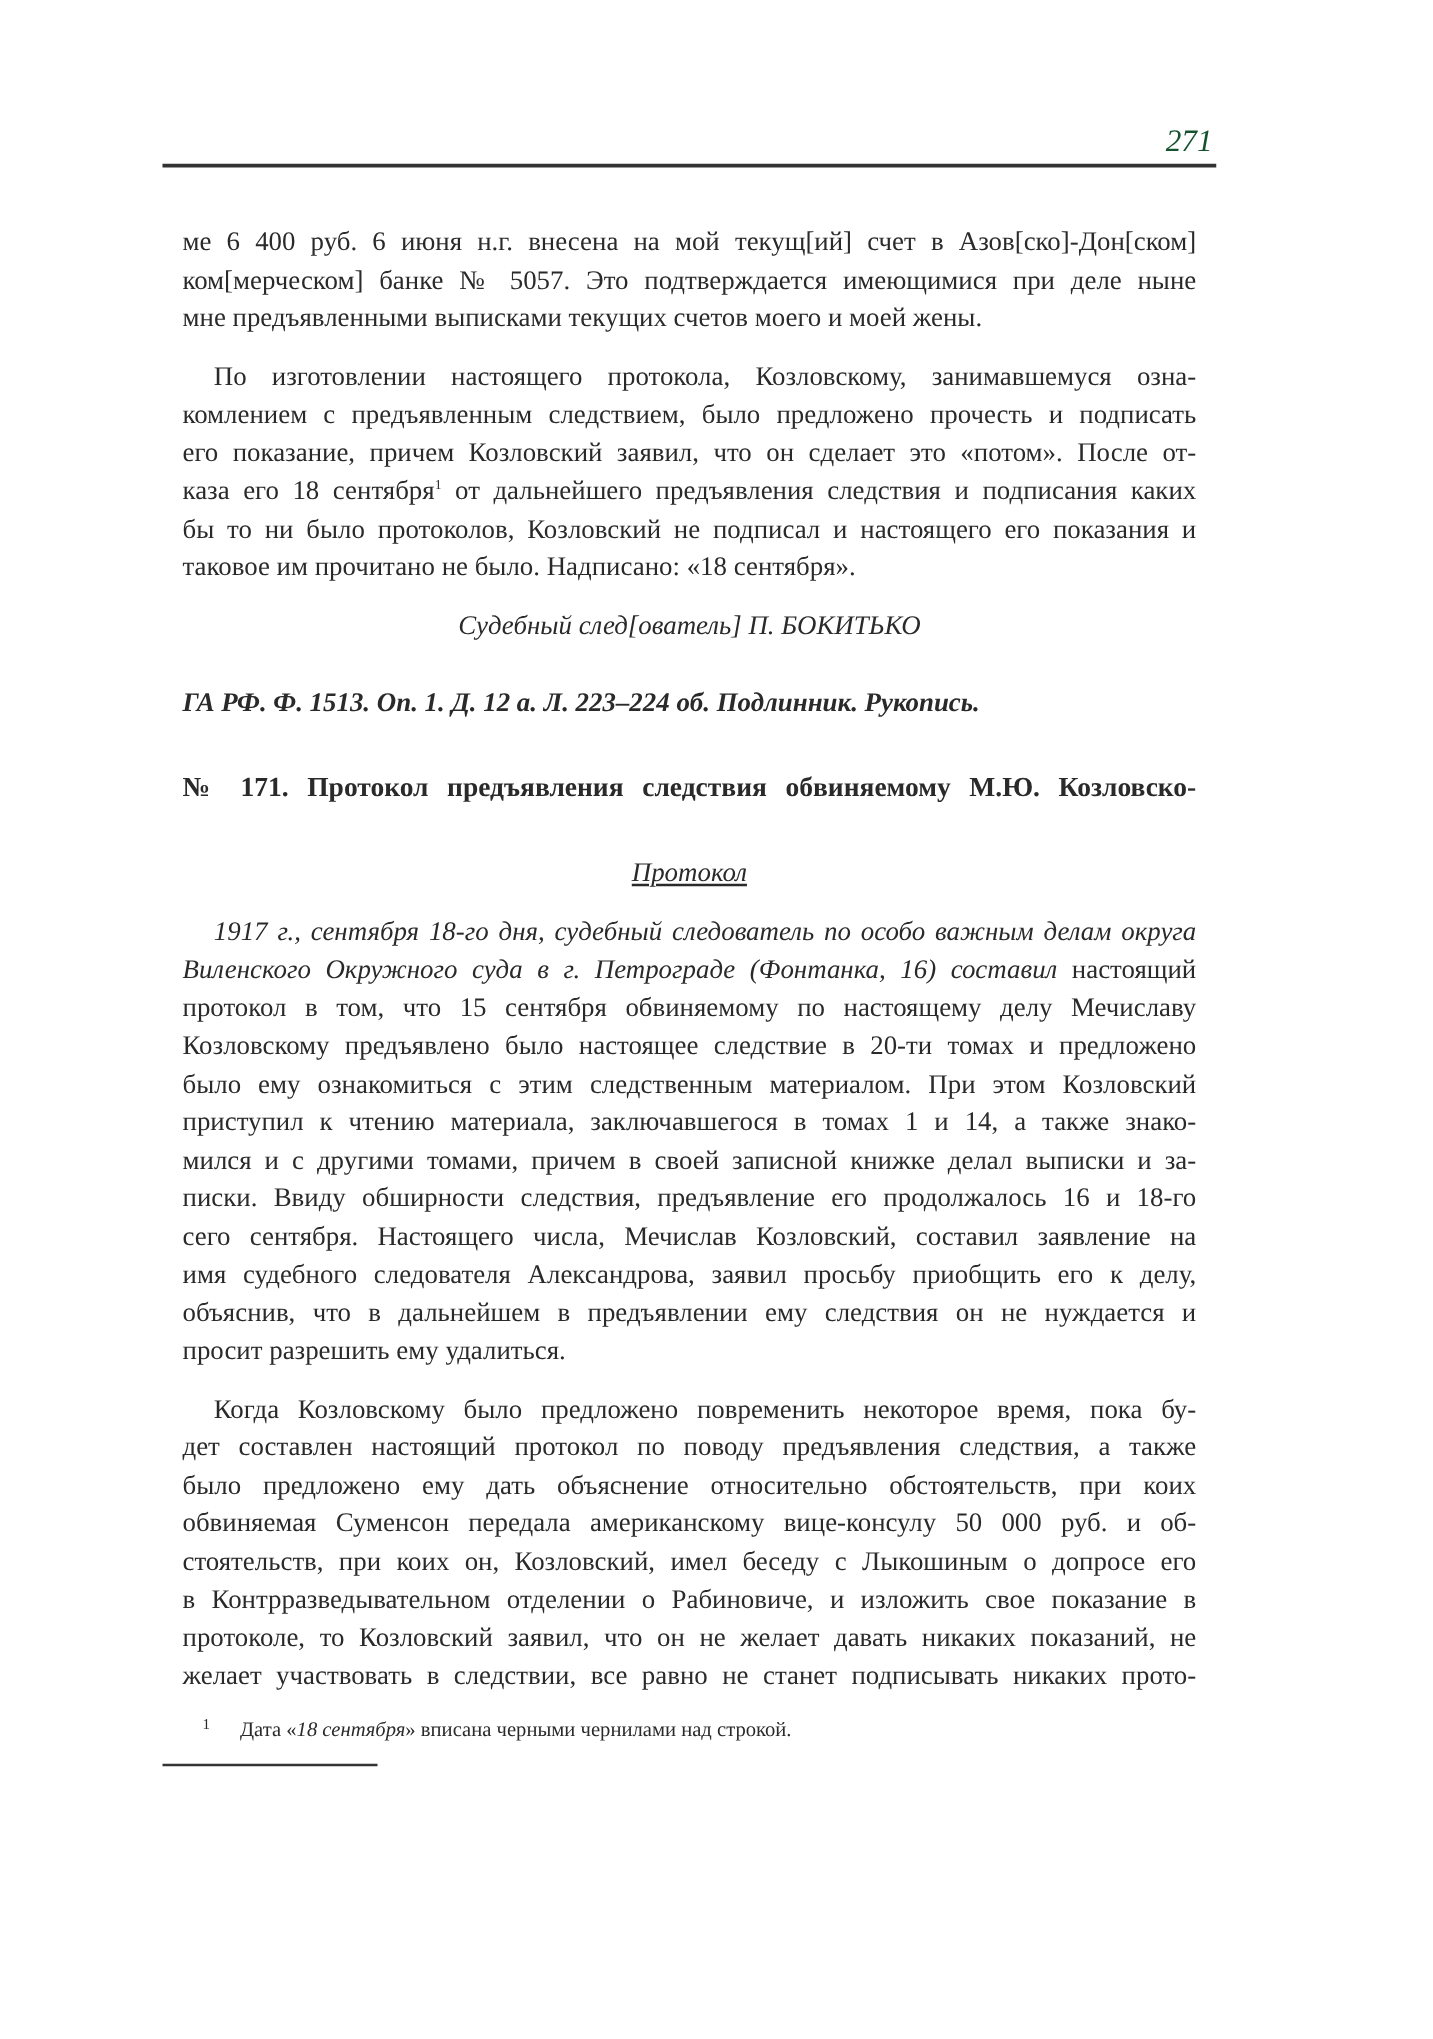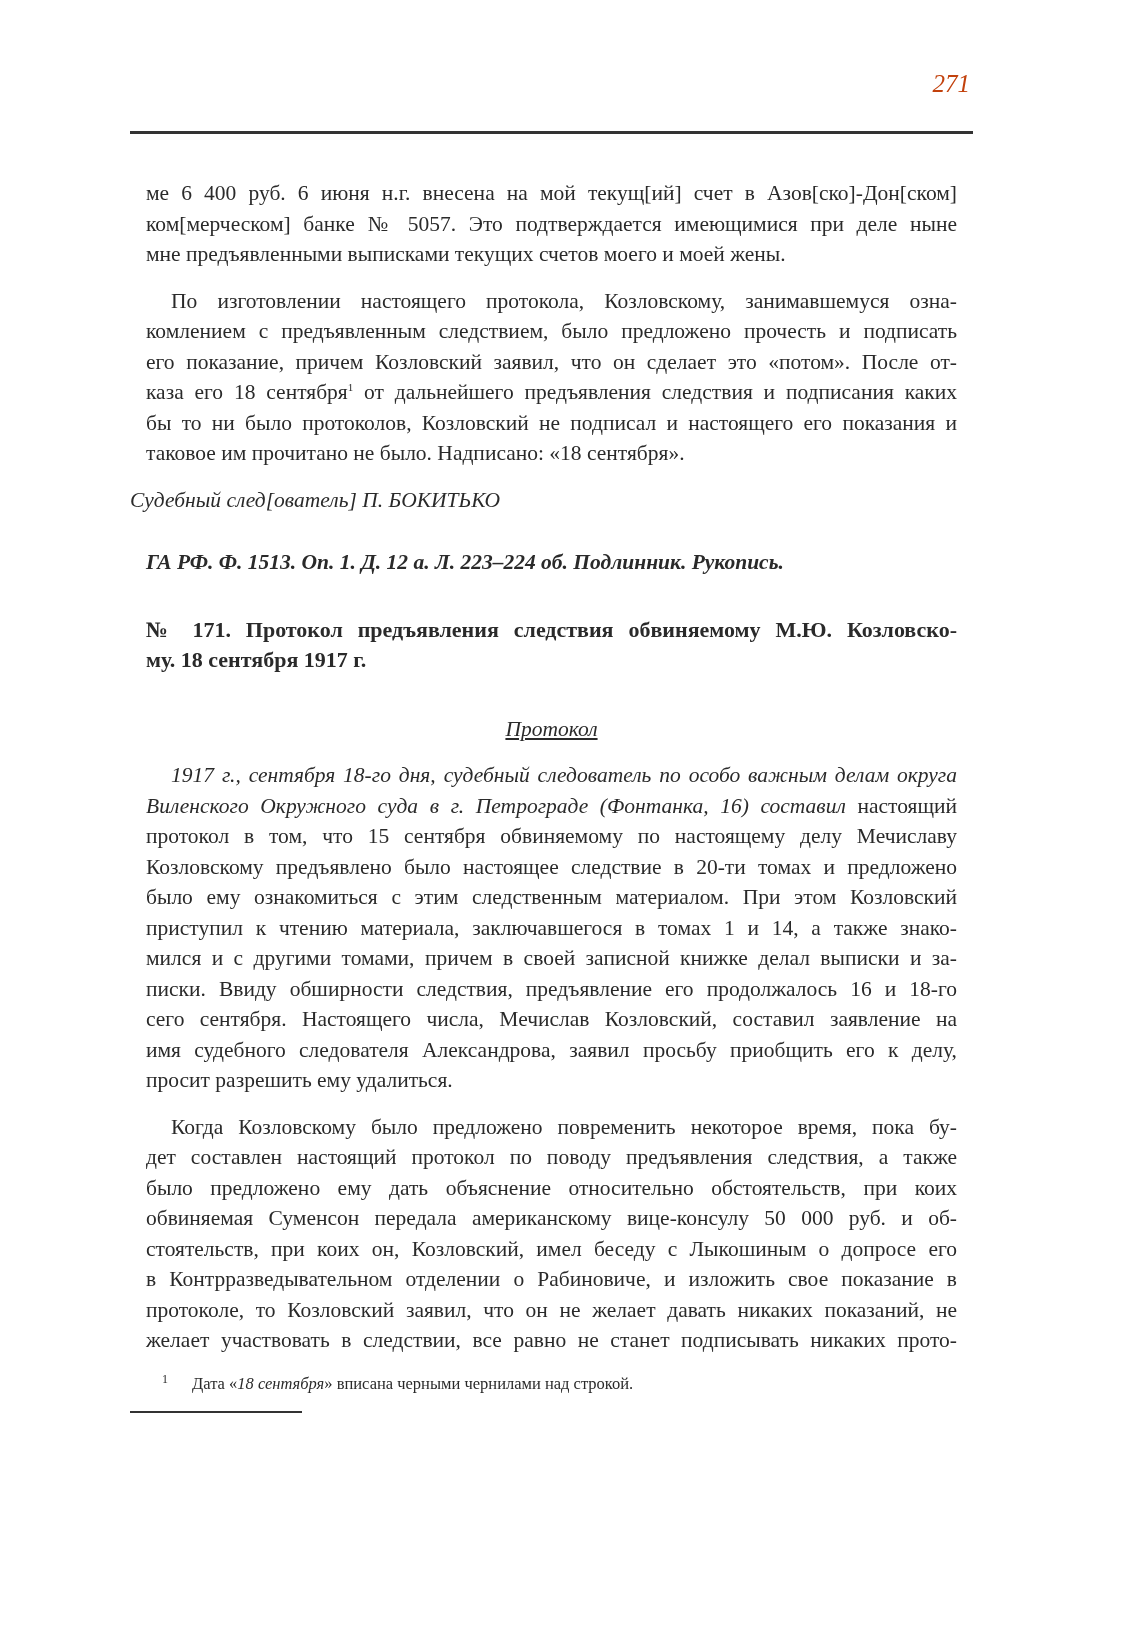--- a/index.html
+++ b/index.html
@@ -2,34 +2,34 @@
 <html><head>
 <meta charset="utf-8">
 <style>
   html, body { margin: 0; padding: 0; background: #ffffff; }
   body {
     width: 1146px; height: 1631px; position: relative; overflow: hidden;
     font-family: "Liberation Serif", "DejaVu Serif", serif;
     color: #2a2a2a;
   }
   .page-number {
-    position: absolute; right: 176px; top: 70px;
-    font-size: 25px; font-style: italic; color: #c2410c;
+    position: absolute; right: 176px; top: 100px;
+    font-size: 25px; font-style: italic; color: #14532d;
   }
   .header-rule {
     position: absolute; left: 130px; top: 131px; width: 843px; height: 3px; background: #333;
   }
   .content {
     position: absolute; left: 130px; top: 162px; width: 843px;
     font-size: 21.5px; line-height: 30.5px; text-align: justify;
   }
   .p { margin: 16px; }
   .line { display: block; text-align: justify; text-align-last: justify; white-space: nowrap; }
   .line.last { text-align-last: left; }
-  .signature { text-align: left; font-style: italic; margin: 0; }
+  .signature { text-align: center; font-style: italic; margin: 0; }
   .archive-ref {
     font-weight: bold; font-style: italic; margin-top: 32px; margin-bottom: 0;
   }
   .publication { font-style: italic; margin-top: 10px; }
   .doc-title { font-weight: bold; margin-top: 37px; font-size: 22px; }
   .protocol-heading { text-align: center; font-style: italic; margin-top: 38px; text-decoration: underline; }
   .it { font-style: italic; }
   sup { font-size: 11px; line-height: 0; vertical-align: 8px; }
   .footnote-rule {
     position: absolute; left: 130px; top: 1411px; width: 172px; height: 1.5px; background: #333;
@@ -63,36 +63,36 @@
     <span class="line last">таковое им прочитано не было. Надписано: «18 сентября».</span>
   </p>
 
   <p class="signature">Судебный след[ователь] П. БОКИТЬКО</p>
 
   <p class="p archive-ref">ГА РФ. Ф. 1513. Оп. 1. Д. 12 а. Л. 223–224 об. Подлинник. Рукопись.</p>
 
 
   <p class="p doc-title">
     <span class="line">№ 171. Протокол предъявления следствия обвиняемому М.Ю. Козловско-</span>
-    <span class="line last">му. 18 сентября 1917 г.</span>
   </p>
 
   <p class="p protocol-heading">Протокол</p>
 
   <p class="p">
     <span class="line it" style="padding-left:25px">1917 г., сентября 18-го дня, судебный следователь по особо важным делам округа</span>
     <span class="line"><span class="it">Виленского Окружного суда в г. Петрограде (Фонтанка, 16) составил</span><span> настоящий</span></span>
     <span class="line">протокол в том, что 15 сентября обвиняемому по настоящему делу Мечиславу</span>
     <span class="line">Козловскому предъявлено было настоящее следствие в 20-ти томах и предложено</span>
     <span class="line">было ему ознакомиться с этим следственным материалом. При этом Козловский</span>
     <span class="line">приступил к чтению материала, заключавшегося в томах 1 и 14, а также знако-</span>
     <span class="line">мился и с другими томами, причем в своей записной книжке делал выписки и за-</span>
     <span class="line">писки. Ввиду обширности следствия, предъявление его продолжалось 16 и 18-го</span>
     <span class="line">сего сентября. Настоящего числа, Мечислав Козловский, составил заявление на</span>
     <span class="line">имя судебного следователя Александрова, заявил просьбу приобщить его к делу,</span>
+    <span class="line">объяснив, что в дальнейшем в предъявлении ему следствия он не нуждается и</span>
     <span class="line last">просит разрешить ему удалиться.</span>
   </p>
 
   <p class="p">
     <span class="line" style="padding-left:25px">Когда Козловскому было предложено повременить некоторое время, пока бу-</span>
     <span class="line">дет составлен настоящий протокол по поводу предъявления следствия, а также</span>
     <span class="line">было предложено ему дать объяснение относительно обстоятельств, при коих</span>
     <span class="line">обвиняемая Суменсон передала американскому вице-консулу 50 000 руб. и об-</span>
     <span class="line">стоятельств, при коих он, Козловский, имел беседу с Лыкошиным о допросе его</span>
     <span class="line">в Контрразведывательном отделении о Рабиновиче, и изложить свое показание в</span>

